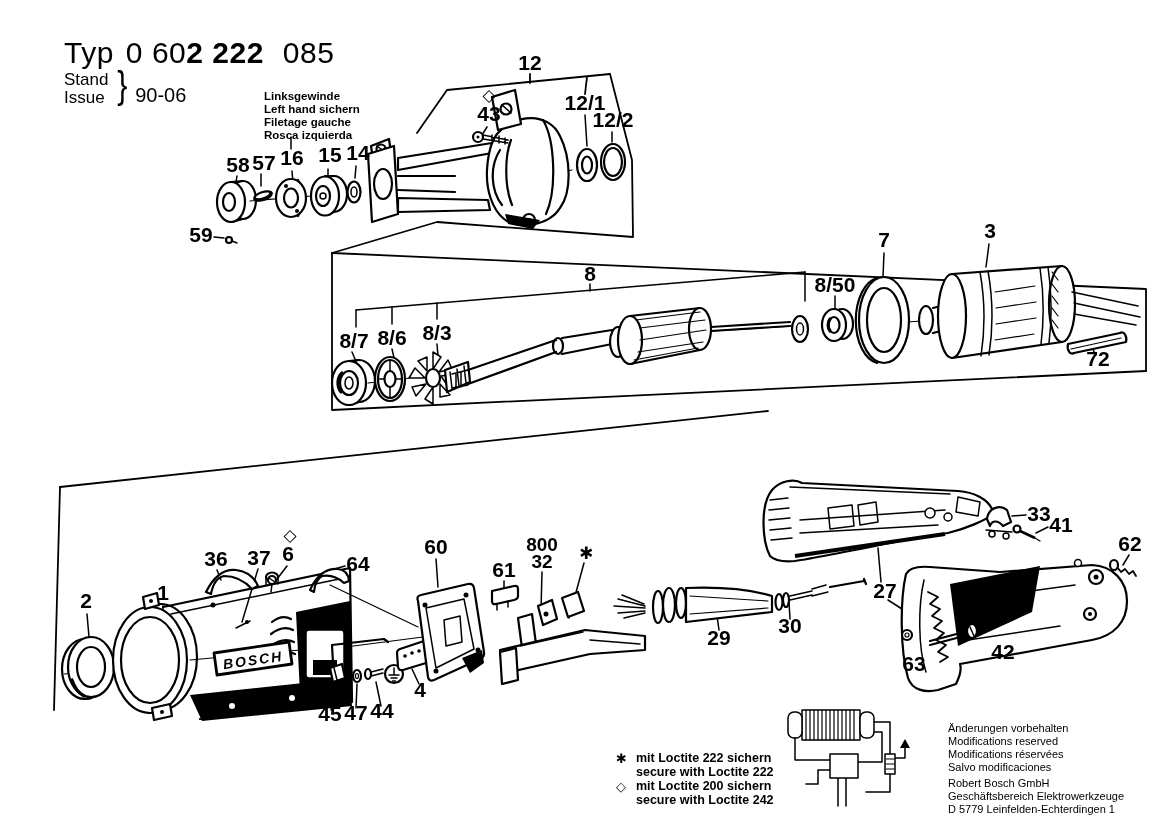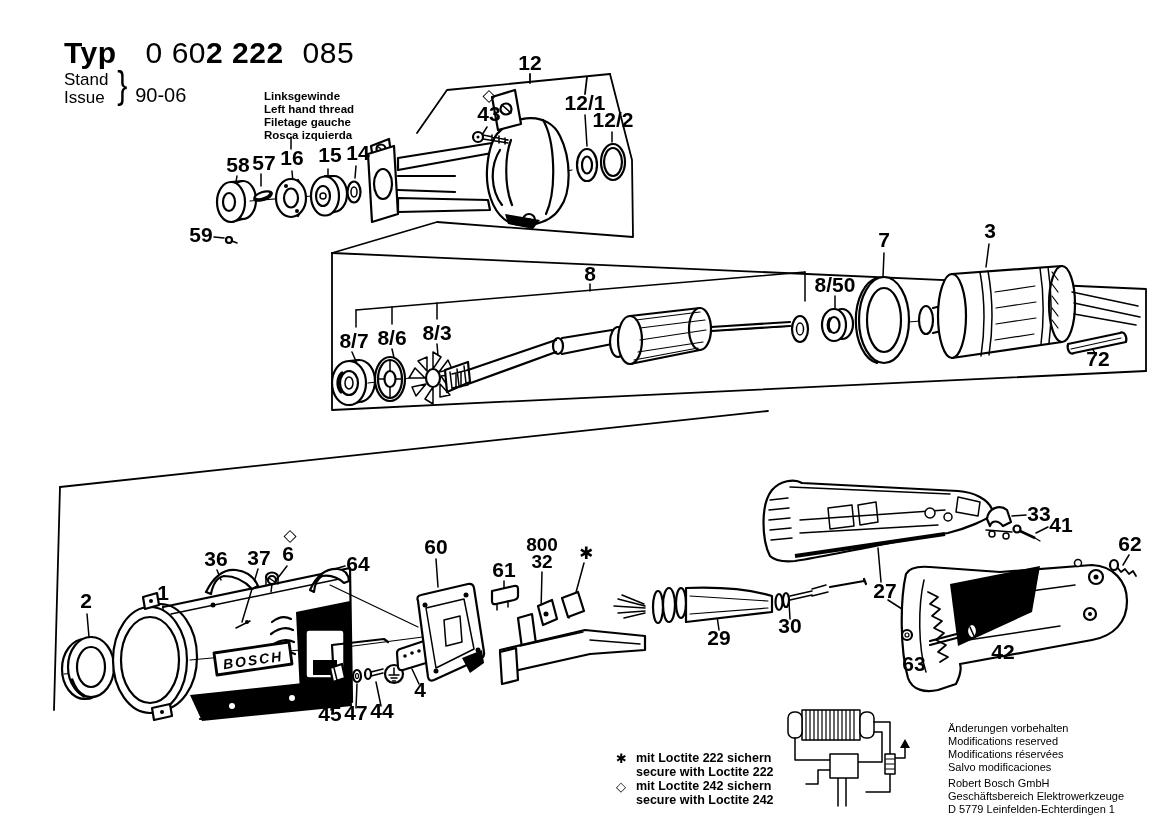--- a/index.html
+++ b/index.html
@@ -15,21 +15,21 @@
   .fw{fill:#fff;stroke:#000;stroke-width:2.2;stroke-linejoin:round}
   .fw15{fill:#fff;stroke:#000;stroke-width:1.5;stroke-linejoin:round}
   .fb{fill:#000;stroke:none}
   .lbl{font:bold 21px "Liberation Sans",sans-serif;fill:#000;text-anchor:middle}
   .lbls{font:bold 19px "Liberation Sans",sans-serif;fill:#000;text-anchor:middle}
   .sym{font:bold 17px "DejaVu Sans",sans-serif;fill:#000;text-anchor:middle}
   .logo{font:bold italic 14px "Liberation Sans",sans-serif;fill:#000;letter-spacing:2px;text-anchor:middle}
   
   .title{position:absolute;left:64px;top:36px;font-size:30px;letter-spacing:.5px;white-space:nowrap}
   .title .b{font-weight:bold}
-  .title .tl{font-weight:bold;margin-right:29px}
+  .title .tl{font-weight:normal;margin-right:12px}
   .title .sfx{margin-left:19px}
   .stand{position:absolute;left:64px;top:64px;display:flex;align-items:flex-end}
   .standcol div{font-size:17px;line-height:18px}
   .brace{font-size:38px;font-weight:400;margin:0 6px 0 8px;transform:scaleX(.8)}
   .standval{font-size:20px}
   .thread{position:absolute;left:264px;top:90px;font-size:11.5px;font-weight:bold;line-height:13px;white-space:nowrap}
   .legend{position:absolute;left:616px;top:752px;font-size:12.5px;font-weight:bold;line-height:13.5px}
   .lrow{display:flex;align-items:flex-start;margin-bottom:1px}
   .lsym{width:20px;font-family:"DejaVu Sans",sans-serif;font-size:13px}
   .footer{position:absolute;left:948px;top:722px;font-size:11px;line-height:13px;white-space:nowrap}
@@ -380,37 +380,37 @@
     <div class="standcol">
       <div>Stand</div>
       <div>Issue</div>
     </div>
     <div class="brace">}</div>
     <div class="standval">90-06</div>
   </div>
 
   <div class="thread">
     <div>Linksgewinde</div>
-    <div>Left hand thread</div>
+    <div>Left hand sichern</div>
     <div>Filetage gauche</div>
     <div>Rosca izquierda</div>
   </div>
 
   <div class="legend">
     <div class="lrow">
       <span class="lsym">✱</span>
       <div>
         <div>mit Loctite 222 sichern</div>
         <div>secure with Loctite 222</div>
       </div>
     </div>
     <div class="lrow">
       <span class="lsym">◇</span>
       <div>
-        <div>mit Loctite 242 sichern</div>
+        <div>mit Loctite 200 sichern</div>
         <div>secure with Loctite 242</div>
       </div>
     </div>
   </div>
 
   <div class="footer">
     <div>Änderungen vorbehalten</div>
     <div>Modifications reserved</div>
     <div>Modifications réservées</div>
     <div>Salvo modificaciones</div>

